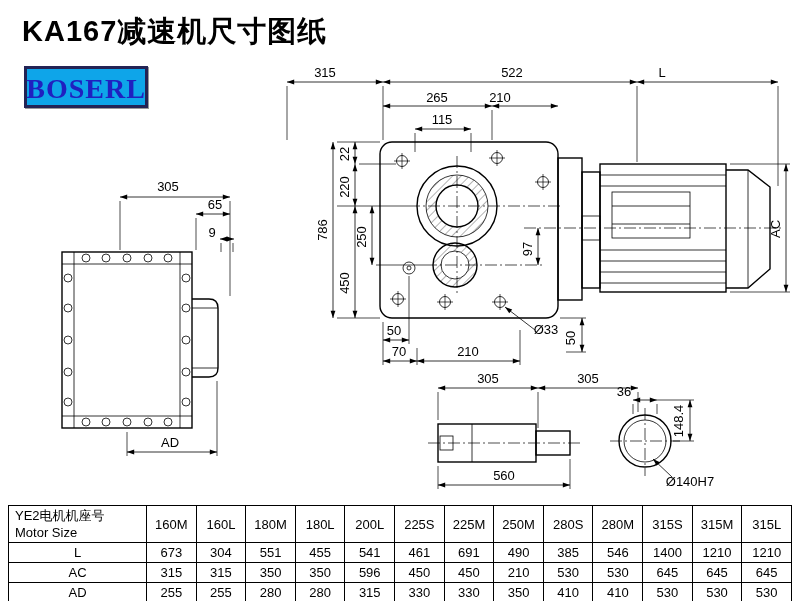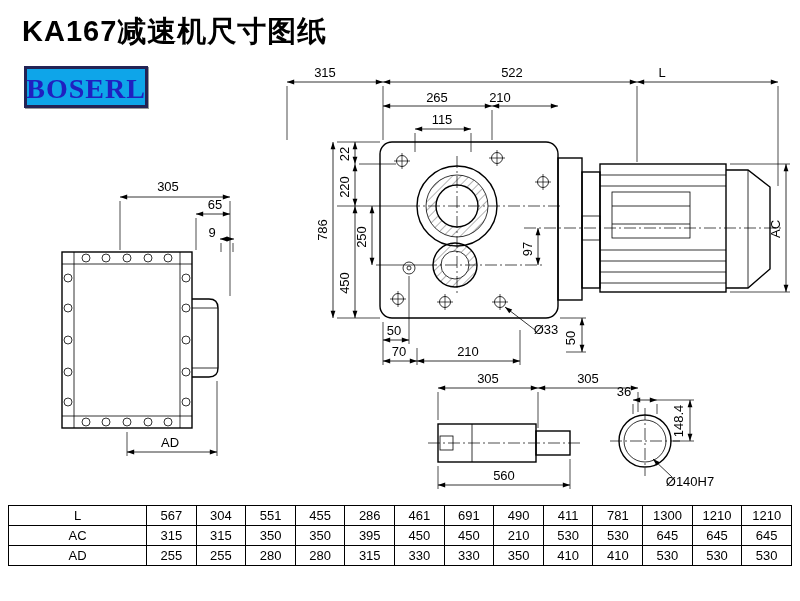--- a/index.html
+++ b/index.html
@@ -242,42 +242,61 @@
     <text class="dt" x="504" y="480">560</text>
     <text class="dt" x="624" y="396">36</text>
     <text class="dt" x="683" y="421" transform="rotate(-90 683 421)">148.4</text>
     <text class="dt" x="690" y="486">Ø140H7</text>
   </g>
 </svg>
 
 <table class="size-table">
   <tbody>
       <tr>
+        <th class="label-col header-first">
+          <div>YE2电机机座号</div>
+          <div>Motor Size</div>
+        </th>
+        <th>160M</th>
+        <th>160L</th>
+        <th>180M</th>
+        <th>180L</th>
+        <th>200L</th>
+        <th>225S</th>
+        <th>225M</th>
+        <th>250M</th>
+        <th>280S</th>
+        <th>280M</th>
+        <th>315S</th>
+        <th>315M</th>
+        <th>315L</th>
+      </tr>
+      <tr>
         <td class="label-col">L</td>
-        <td>567</td>
+        <td>673</td>
         <td>304</td>
         <td>551</td>
         <td>455</td>
-        <td>286</td>
+        <td>541</td>
         <td>461</td>
         <td>691</td>
         <td>490</td>
-        <td>411</td>
-        <td>781</td>
-        <td>1300</td>
+        <td>385</td>
+        <td>546</td>
+        <td>1400</td>
         <td>1210</td>
         <td>1210</td>
       </tr>
       <tr>
         <td class="label-col">AC</td>
         <td>315</td>
         <td>315</td>
         <td>350</td>
         <td>350</td>
-        <td>395</td>
+        <td>596</td>
         <td>450</td>
         <td>450</td>
         <td>210</td>
         <td>530</td>
         <td>530</td>
         <td>645</td>
         <td>645</td>
         <td>645</td>
       </tr>
       <tr>

